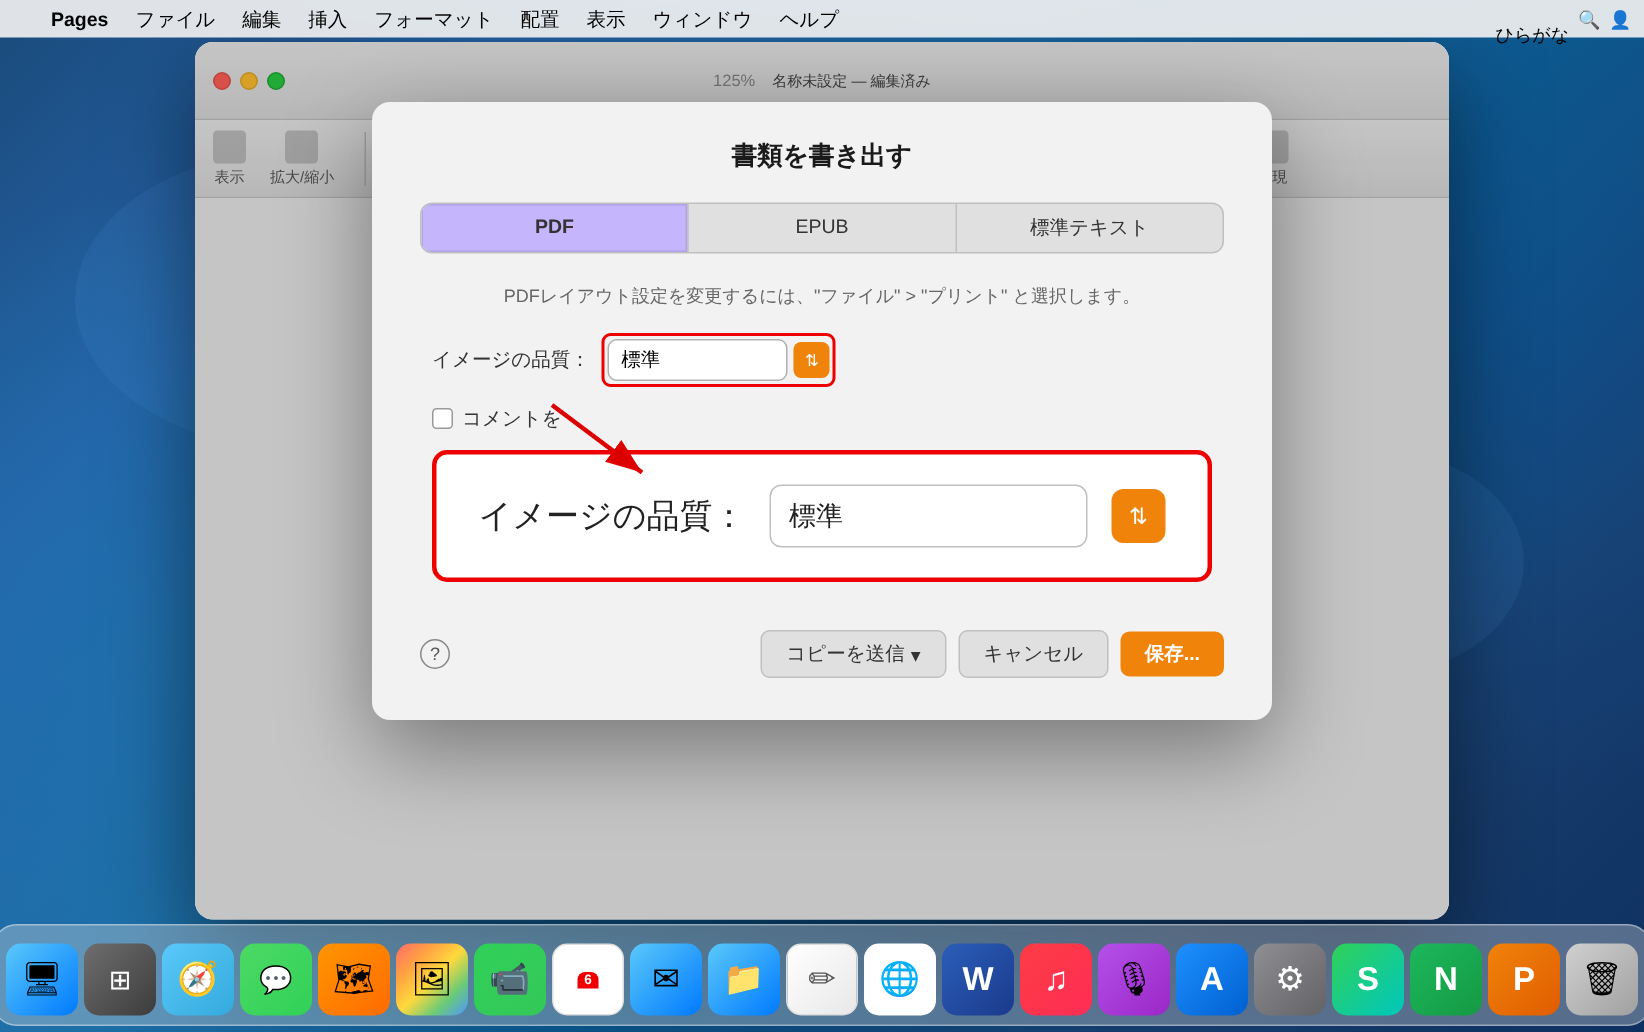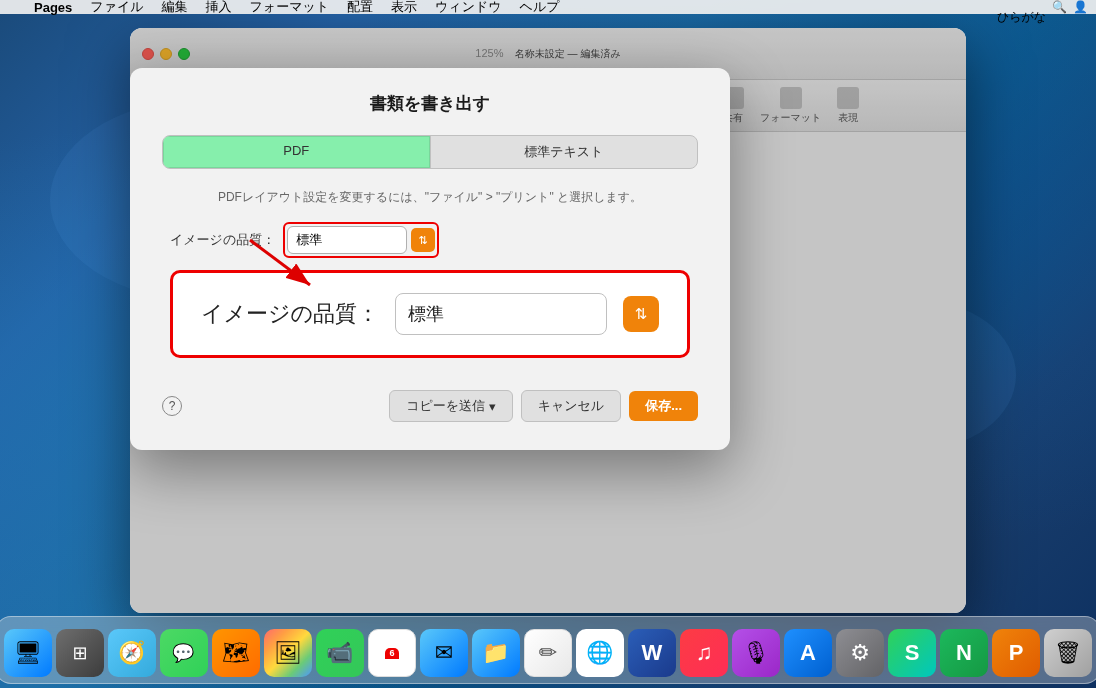--- a/index.html
+++ b/index.html
@@ -30,21 +30,21 @@
         radial-gradient(ellipse at 80% 30%, rgba(10,80,150,0.5) 0%, transparent 50%),
         radial-gradient(ellipse at 50% 80%, rgba(0,60,120,0.4) 0%, transparent 60%);
     }
 
     
     .menubar {
       position: absolute;
       top: 0;
       left: 0;
       right: 0;
-      height: 14px;
+      height: 25px;
       background: rgba(240,240,240,0.92);
       display: flex;
       align-items: center;
       padding: 0 8px;
       gap: 2px;
       z-index: 1000;
       font-size: 13px;
     }
     .menubar-item {
       padding: 2px 8px;
@@ -144,21 +144,21 @@
       margin: 0 4px;
     }
 
     
     .dialog-overlay {
       position: absolute;
       inset: 0;
       background: rgba(0,0,0,0.15);
       display: flex;
       align-items: flex-start;
-      justify-content: flex-start;
+      justify-content: center;
       padding-top: 40px;
       z-index: 500;
     }
 
     
     .dialog {
       background: #f2f2f2;
       border-radius: 12px;
       box-shadow: 0 20px 60px rgba(0,0,0,0.4);
       width: 600px;
@@ -187,22 +187,22 @@
       text-align: center;
       padding: 7px 10px;
       font-size: 13px;
       color: #333;
       cursor: pointer;
       border-right: 1px solid #c0c0c0;
       background: transparent;
     }
     .tab:last-child { border-right: none; }
     .tab.active {
-      background: #86efac;
-      font-weight: 400;
+      background: #c4b5fd;
+      font-weight: 700;
       box-shadow: inset 0 0 0 1px rgba(0,0,0,0.1);
     }
 
     
     .dialog-content {
       padding: 0 8px;
     }
 
     .hint-text {
       font-size: 12px;
@@ -526,38 +526,43 @@
     </div>
 
     <div style="flex:1;background:#e8e8e8;"></div>
 
     <div class="dialog-overlay">
       <div class="dialog">
         <div class="dialog-title">書類を書き出す</div>
 
         <div class="tabs">
           <div class="tab active">PDF</div>
+          <div class="tab">EPUB</div>
           <div class="tab">標準テキスト</div>
         </div>
 
         <div class="dialog-content">
           <div class="hint-text">PDFレイアウト設定を変更するには、"ファイル" &gt; "プリント" と選択します。</div>
 
           <div class="form-row">
             <span class="form-label">イメージの品質：</span>
             <div class="highlight-small">
               <div class="form-select">
                 <span>標準</span>
               </div>
               <div class="select-arrow">
                 <span>⇅</span>
               </div>
             </div>
           </div>
 
+          <div class="checkbox-row">
+            <div class="checkbox"></div>
+            <span class="checkbox-label">コメントを</span>
+          </div>
 
           <div style="position:relative;">
 
             <svg style="position:absolute;top:-40px;left:60px;width:120px;height:70px;z-index:10;pointer-events:none;">
               <defs>
                 <marker id="arrowhead" markerWidth="8" markerHeight="6" refX="8" refY="3" orient="auto">
                   <polygon points="0 0, 8 3, 0 6" fill="#dd0000"></polygon>
                 </marker>
               </defs>
               <line x1="20" y1="10" x2="80" y2="55" stroke="#dd0000" stroke-width="3" marker-end="url(#arrowhead)"></line>

